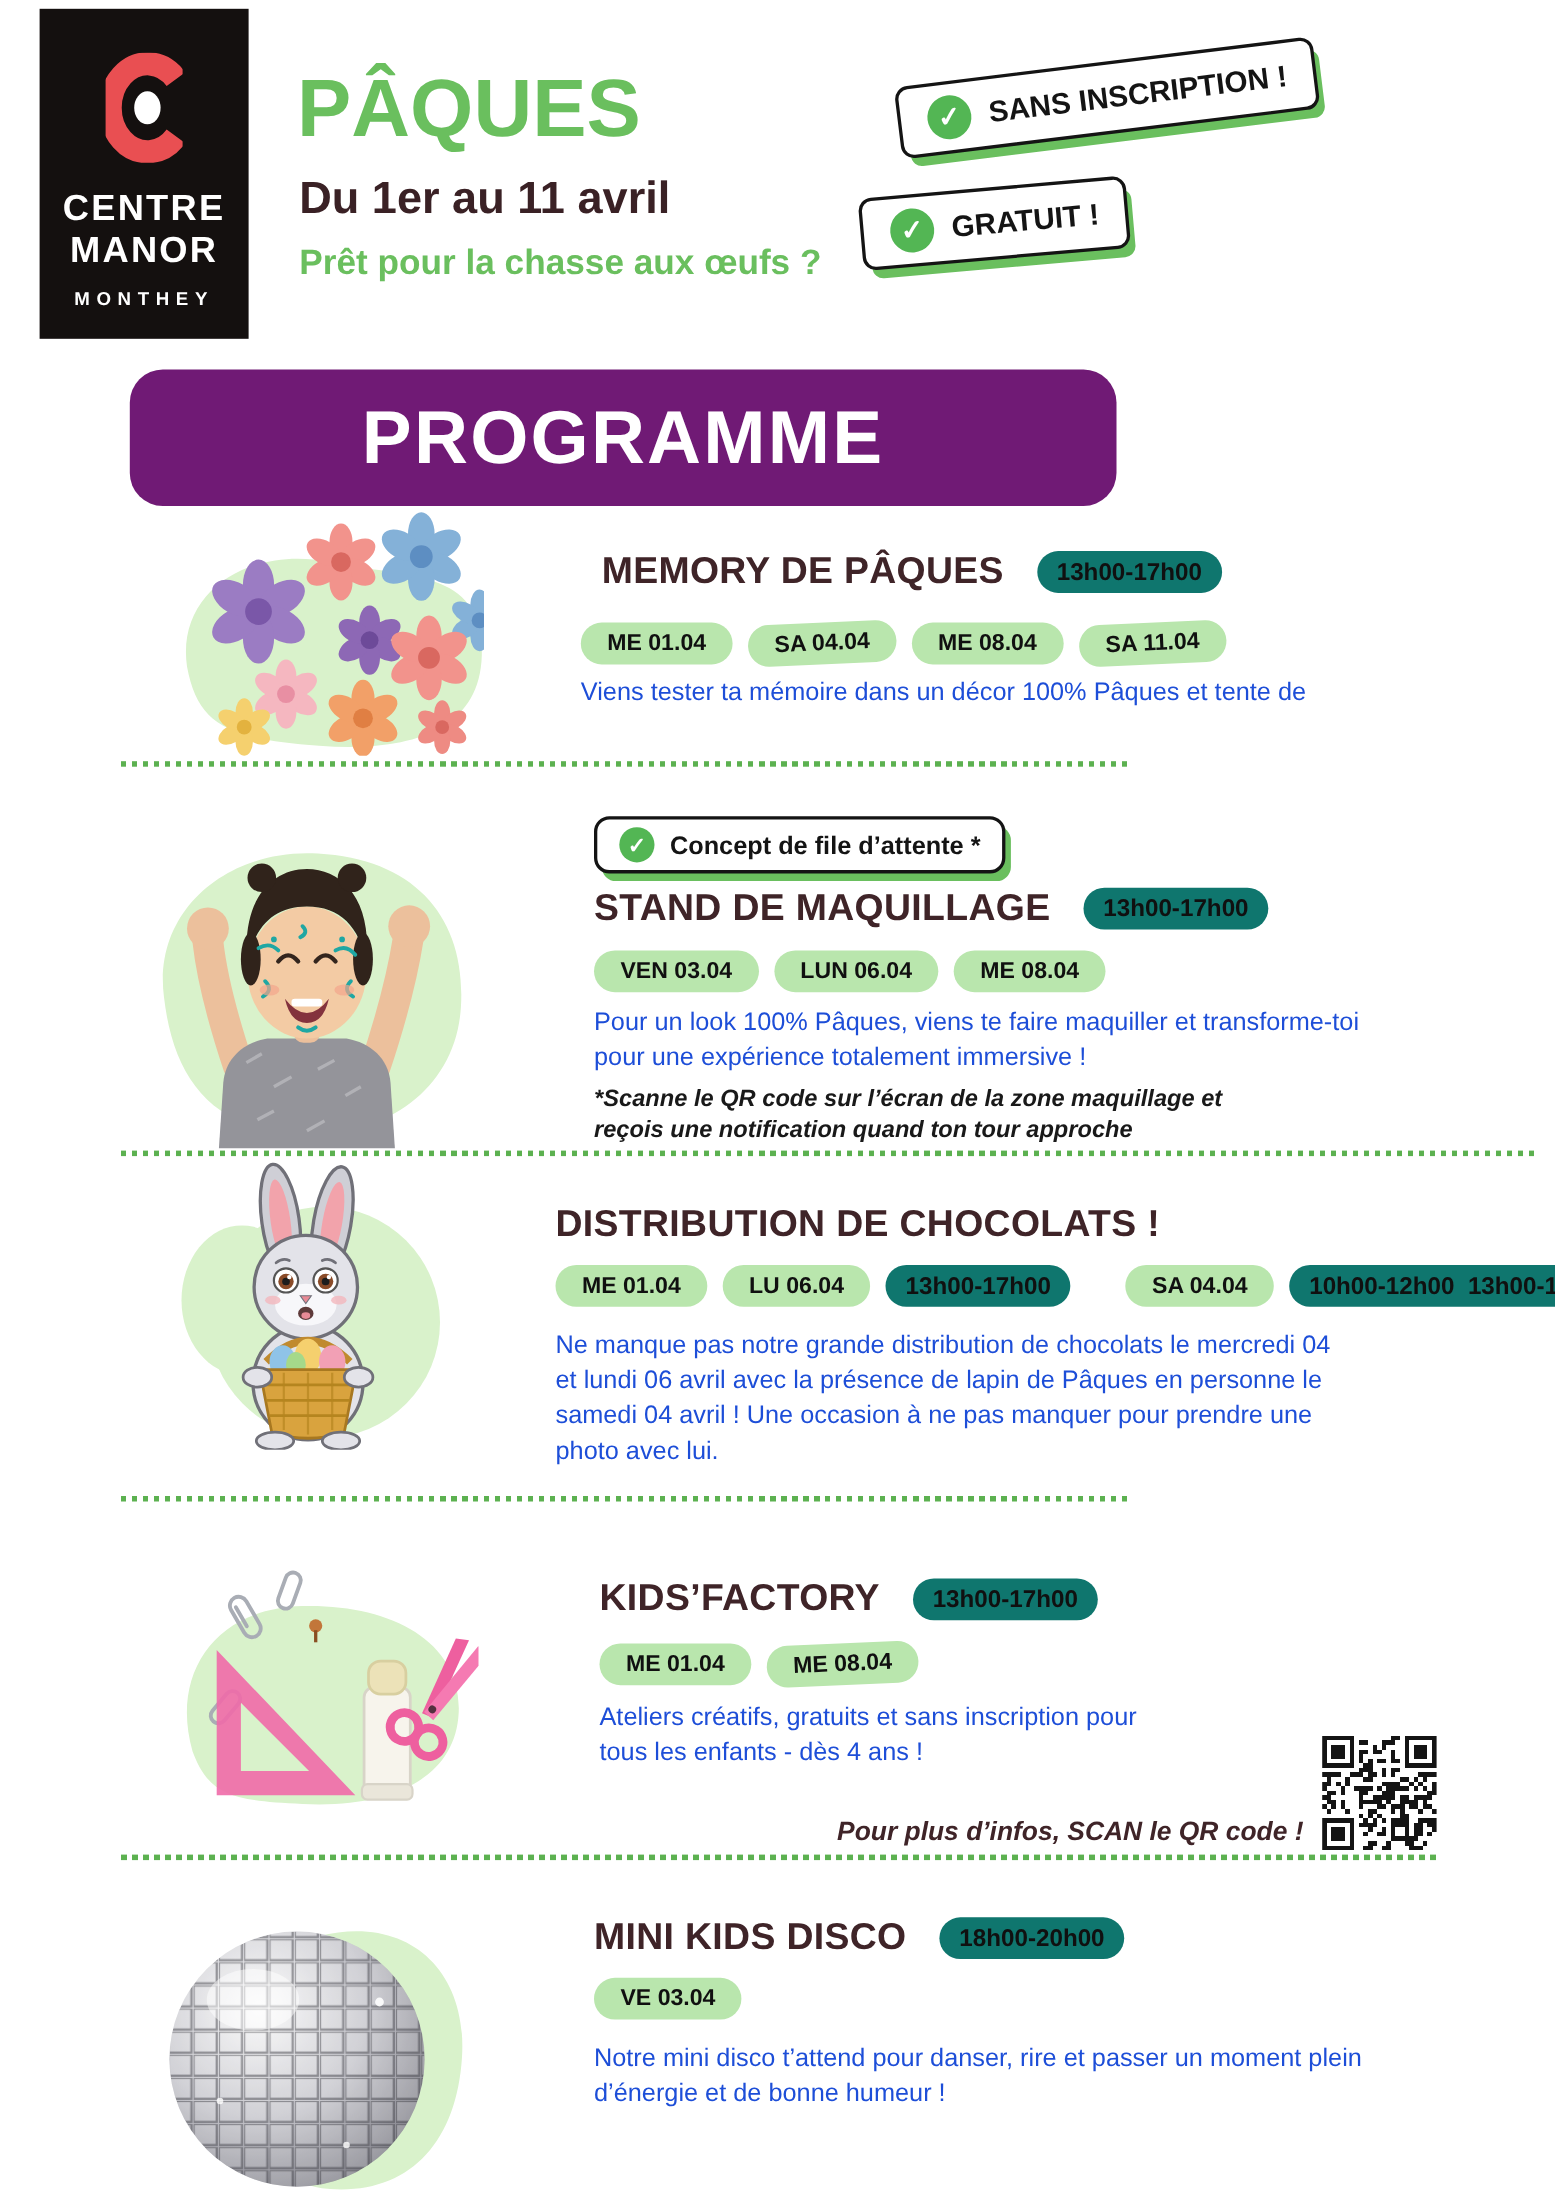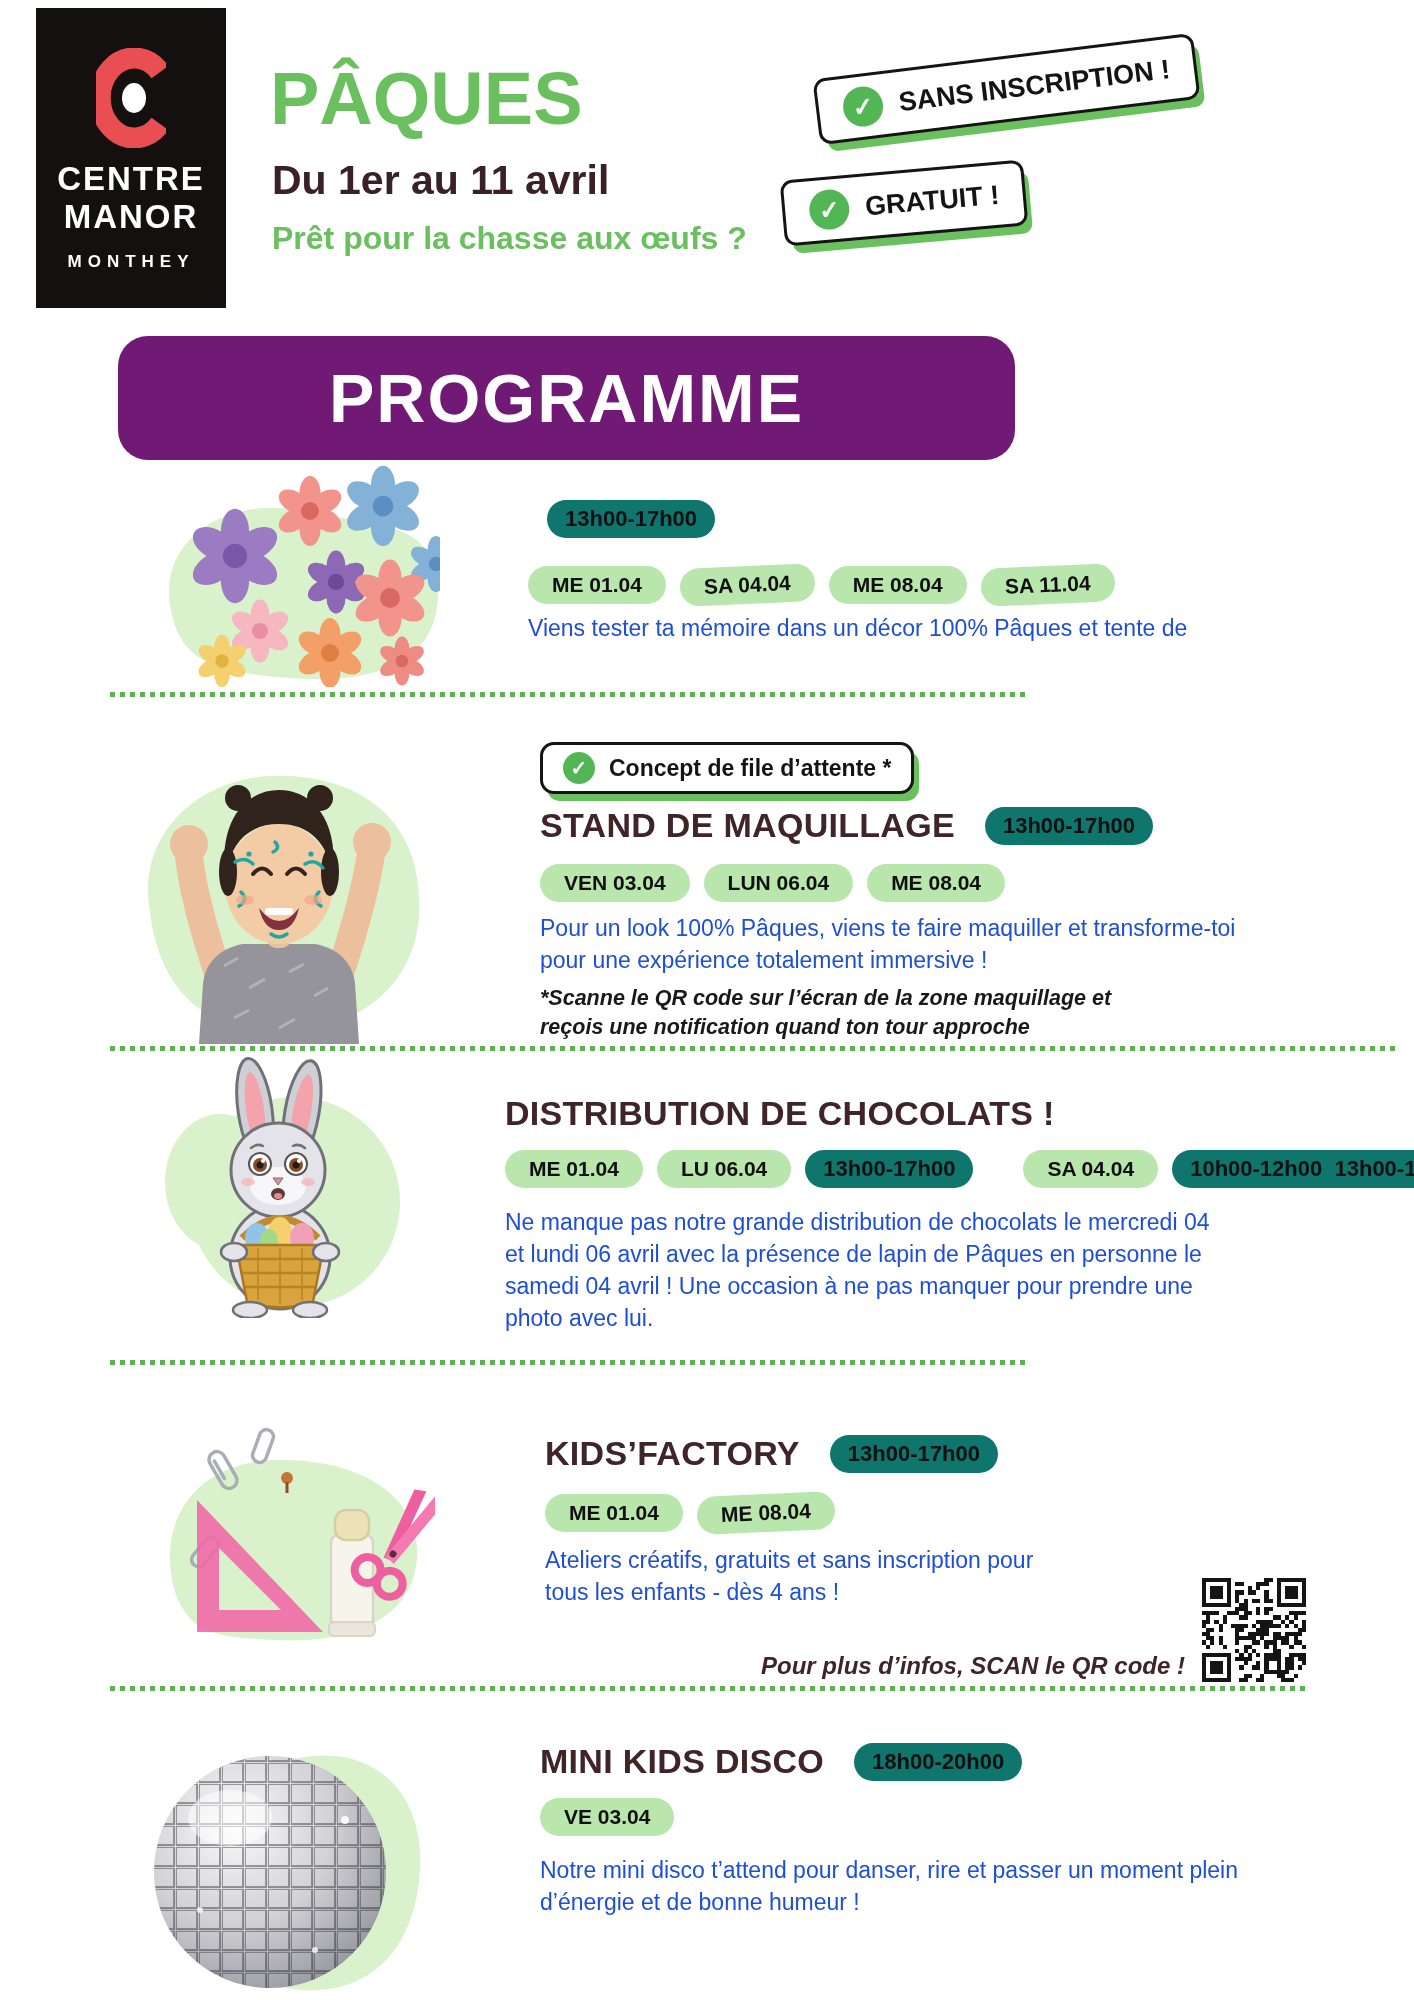--- a/index.html
+++ b/index.html
@@ -3,21 +3,21 @@
 <meta charset="utf-8">
 <style>
   html,body{margin:0;padding:0;background:#e8e8e8;}
   .poster{position:relative;width:1414px;height:2000px;background:#ffffff;overflow:hidden;
           font-family:"Liberation Sans",sans-serif;margin:0 auto;}
 
   
   .logo-box{position:absolute;left:36px;top:8px;width:190px;height:300px;background:#14100f;
             display:flex;flex-direction:column;align-items:center;}
   .logo-c{margin-top:40px;width:70px;height:100px;}
-  .logo-name{margin-top:12px;color:#fff;font-size:33px;font-weight:700;letter-spacing:2px;
+  .logo-name{margin-top:22px;color:#fff;font-size:33px;font-weight:700;letter-spacing:2px;
              line-height:38px;text-align:center;}
   .logo-city{margin-top:16px;color:#fff;font-size:17px;font-weight:700;letter-spacing:6px;}
 
   .h-title{position:absolute;left:270px;top:62px;font-size:74px;font-weight:800;color:#6abf5e;line-height:1;}
   .h-sub{position:absolute;left:272px;top:160px;font-size:41px;font-weight:800;color:#3a2125;line-height:1;}
   .h-tag{position:absolute;left:272px;top:222px;font-size:32px;font-weight:800;color:#6abf5e;line-height:1;}
 
   .badge{position:absolute;display:flex;align-items:center;gap:16px;background:#fff;
          border:3px solid #141414;border-radius:12px;padding:10px 24px;
          font-size:27px;font-weight:800;color:#141414;box-shadow:6px 10px 0 -2px #6abf5e;white-space:nowrap;}
@@ -145,20 +145,21 @@
         <use href="#petals" fill="#f5d06e"></use>
         <circle r="9" fill="#e3b23f"></circle>
       </g>
     <g transform="translate(262,205) scale(0.7)">
         <use href="#petals" fill="#ee8b83"></use>
         <circle r="9" fill="#d96860"></circle>
       </g>
   </svg>
 
   <div class="head-row" style="left:547px;top:500px">
+    <div class="sec-title">MEMORY DE PÂQUES</div>
     <div class="pill pill-time">13h00-17h00</div>
   </div>
   <div class="dates-row" style="left:528px;top:566px">
     <div class="pill pill-date">ME 01.04</div>
     <div class="pill pill-date tilt">SA 04.04</div>
     <div class="pill pill-date">ME 08.04</div>
     <div class="pill pill-date tilt">SA 11.04</div>
   </div>
   <div class="desc" style="left:528px;top:612px">
     <div>Viens tester ta mémoire dans un décor 100% Pâques et tente de</div>

